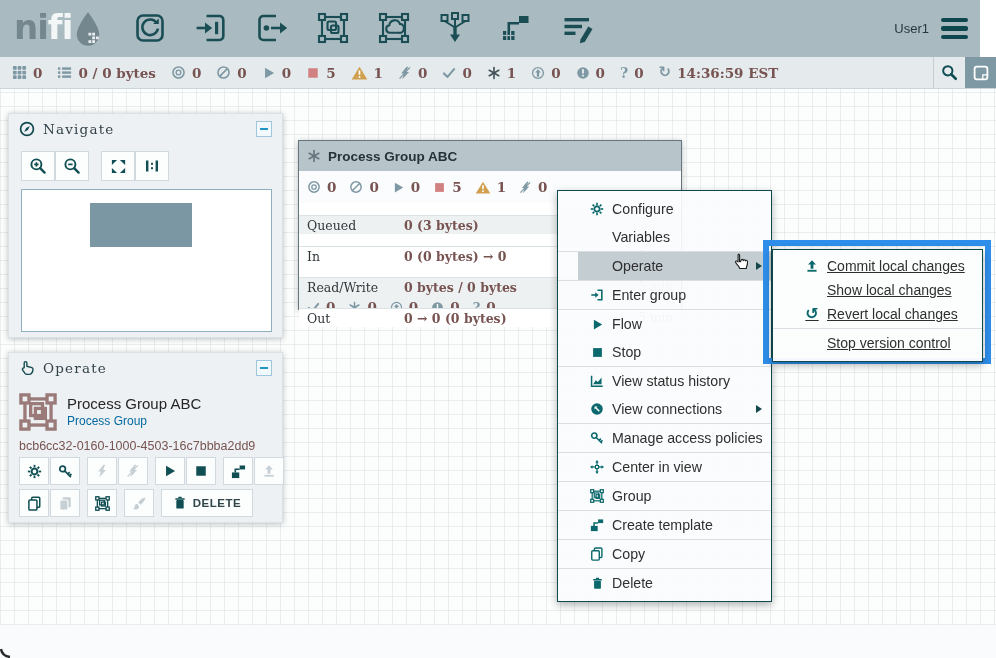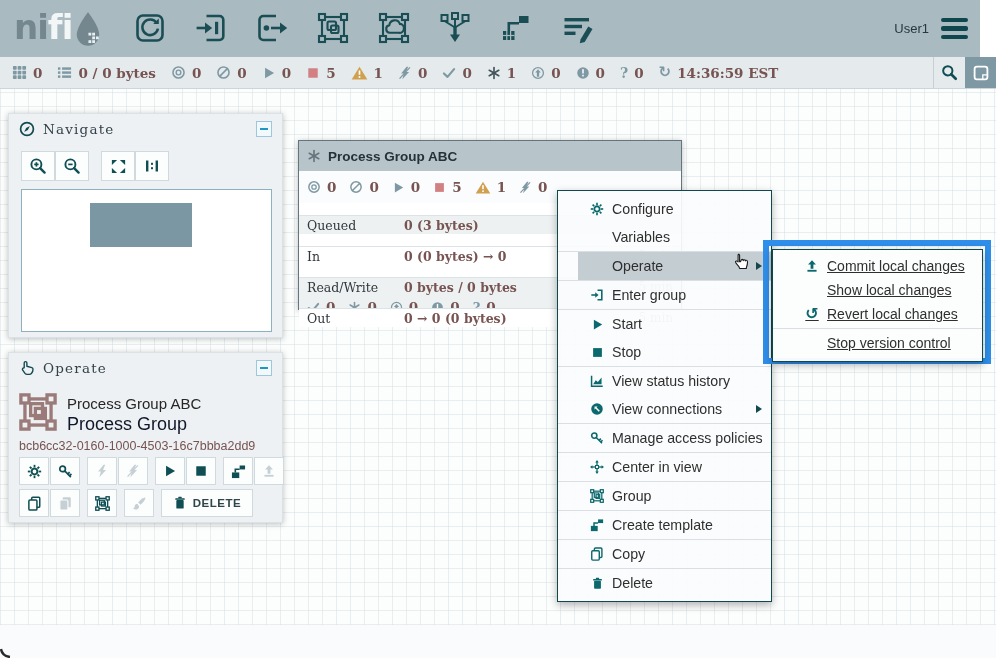--- a/index.html
+++ b/index.html
@@ -46,21 +46,21 @@
   .navigate-panel { left:8px; top:113px; width:275px; height:225px; }
   .nav-tools { display:flex; align-items:center; margin:7px 0 0 12px; }
   .sq-btn { width:34px; height:30px; background:#fcfdfd; border:1px solid #d0dade; display:flex; align-items:center; justify-content:center; color:#0f4e53; cursor:pointer; }
   .gap8 { width:12px; }
   .minimap { position:absolute; left:12px; top:75px; width:251px; height:143px; background:#fff; border:1px solid #8fb0bf; cursor:move; }
   .minimap-rect { position:absolute; left:68px; top:13px; width:102px; height:44px; background:#7b97a3; }
 
   .operate-panel { left:8px; top:352px; width:275px; height:171px; }
   .op-tile { position:absolute; left:10px; top:40px; width:38px; height:38px; color:#9a7b79; }
   .op-name { position:absolute; left:58px; top:42px; font-size:15px; color:#262626; }
-  .op-type { position:absolute; left:58px; top:61px; font-size:18px; color:#0f172a; }
+  .op-type { position:absolute; left:58px; top:61px; font-size:12px; color:#0369a1; }
   .op-id { position:absolute; left:10px; top:86px; font-size:12.5px; color:#775351; }
   .op-row { position:absolute; left:10px; display:flex; }
   .op-btn { width:30px; height:28px; background:#fcfdfd; border:1px solid #d0dade; display:flex; align-items:center; justify-content:center; color:#0f4e53; cursor:pointer; margin-right:1px; }
   .op-btn.disabled { color:#c6d0d4; cursor:default; }
   .op-gap { width:6px; }
   .delete-btn { width:92px; height:28px; background:#fcfdfd; border:1px solid #d0dade; display:flex; align-items:center; justify-content:center; gap:6px; color:#0f4e53; cursor:pointer; }
   .delete-label { font-size:11.5px; font-weight:bold; letter-spacing:.5px; color:#30454a; }
 
   
   .pg { position:absolute; left:298px; top:140px; width:384px; height:170px; background:#fff; border:1px solid #64757d; box-shadow:0 1px 6px rgba(0,0,0,.25); z-index:5; cursor:pointer; }
@@ -788,21 +788,21 @@
       </span>
       <span class="lbl">Enter group</span>
     </div>
   <div class="msep"></div>
   <div class="mi">
       <span class="ic">
         <svg width="13" height="13">
           <use href="#i-play"></use>
         </svg>
       </span>
-      <span class="lbl">Start</span>
+      <span class="lbl">Flow</span>
     </div>
   <div class="mi">
       <span class="ic">
         <svg width="13" height="13">
           <use href="#i-stop"></use>
         </svg>
       </span>
       <span class="lbl">Stop</span>
     </div>
   <div class="msep"></div>

